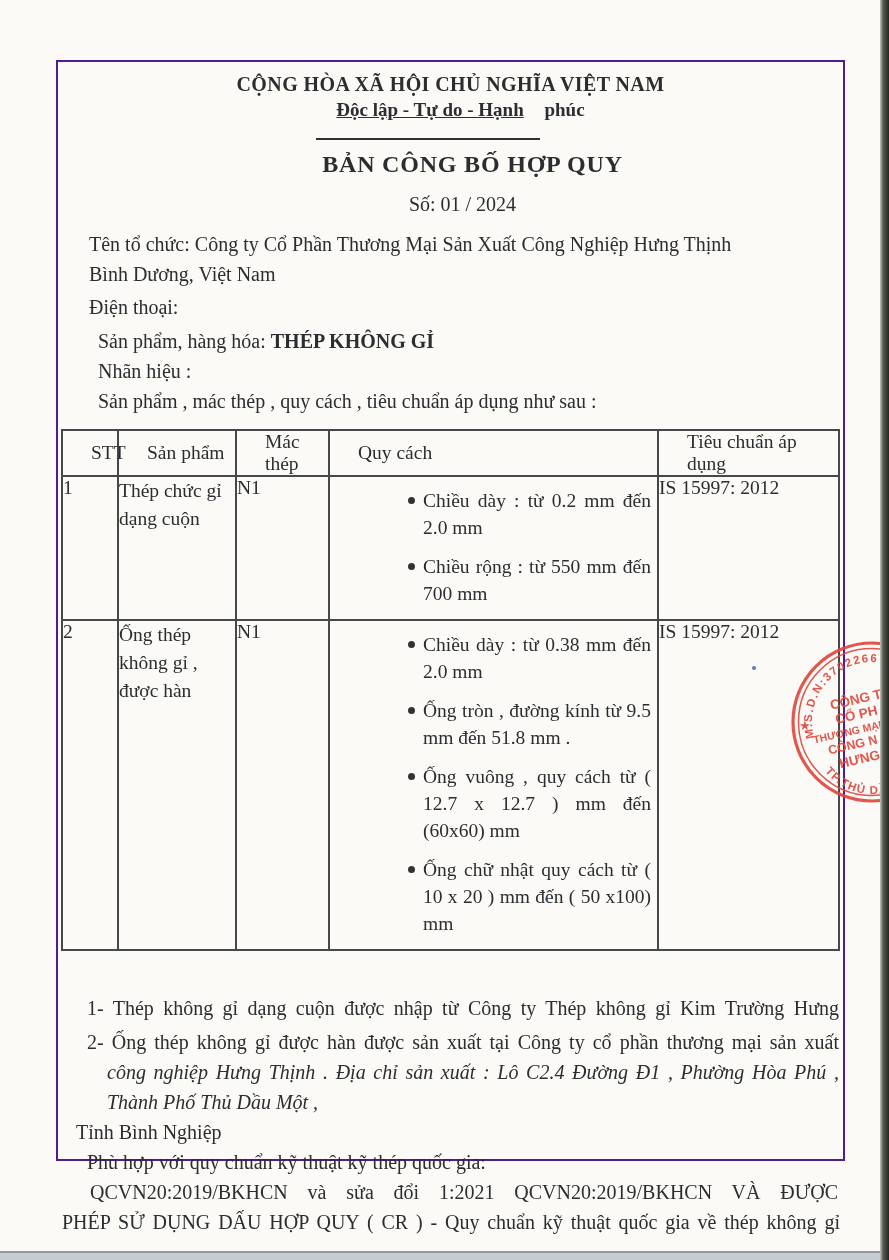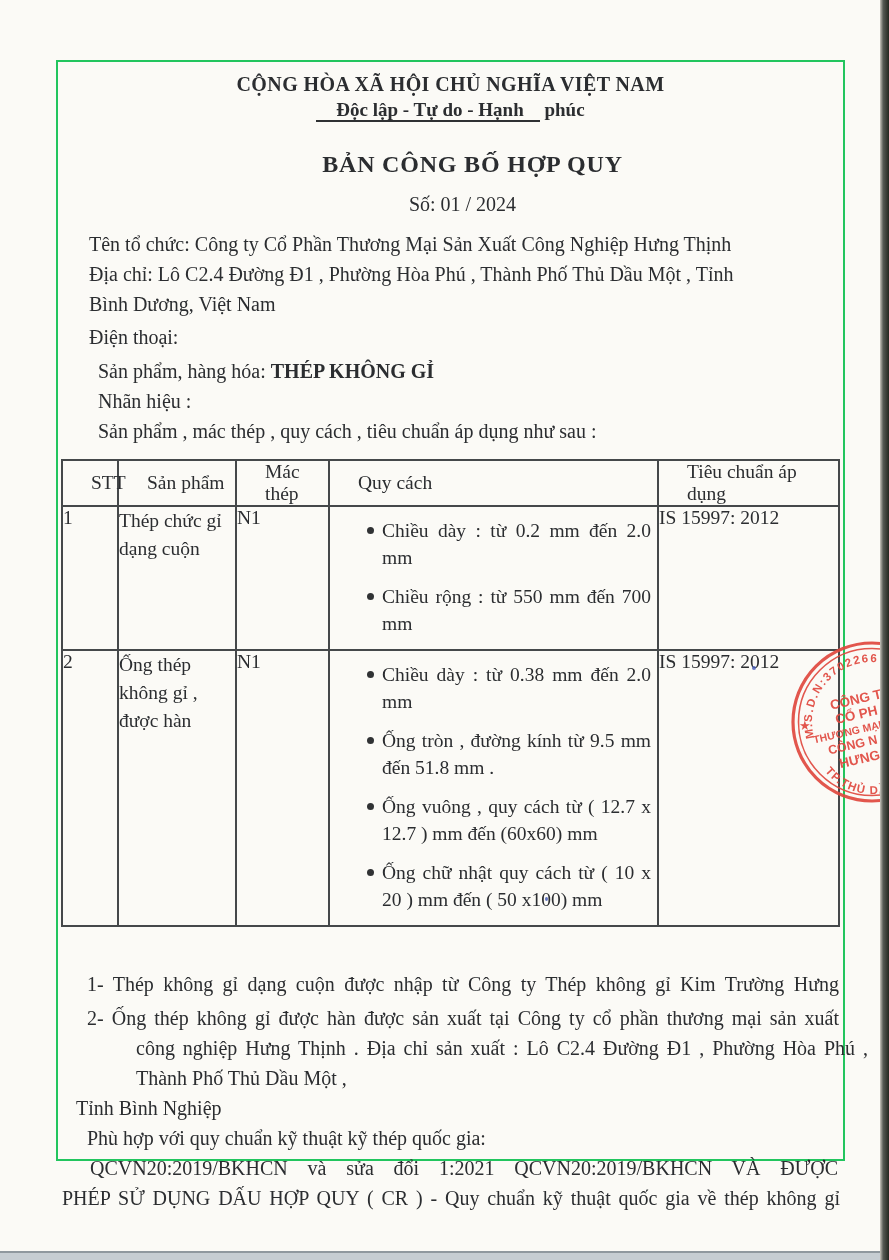--- a/index.html
+++ b/index.html
@@ -5,26 +5,26 @@
   html,body{margin:0;padding:0;background:#e9e9e9;}
   .page{
     position:relative;width:889px;height:1260px;overflow:hidden;
     background:#fbfaf6;
     font-family:"Liberation Serif","DejaVu Serif",serif;
     color:#2b2d30;
   }
   
   .frame{
     position:absolute;left:56px;top:60px;width:789px;height:1101px;
-    border:2px solid #22c55e;box-sizing:border-box;background:transparent;
+    border:2px solid #4c1d95;box-sizing:border-box;background:transparent;
   }
   .centered{text-align:center;}
   .nat-title{margin-top:11px;font-size:20px;font-weight:bold;letter-spacing:.4px;}
   .motto{margin-top:3px;font-size:19px;font-weight:bold;}
-  .motto-underlined{border-bottom:2.5px solid #2f3133;padding:0 16px 0 20px;}
+  .motto-underlined{border-bottom:2.5px solid #2f3133;padding:0 16px 18px 20px;text-decoration:underline;}
   .doc-title{margin-top:30px;font-size:24px;font-weight:bold;letter-spacing:.8px;transform:translateX(22px);}
   .doc-num{margin-top:15px;font-size:20px;transform:translateX(12px);}
   .bodyline{margin-left:31px;font-size:20px;line-height:30px;}
   .indent{margin-left:40px;}
   .org{margin-top:13px;}
   .phone{margin-top:3px;}
   .product-line{margin-top:4px;}
   .bold{font-weight:bold;}
   
   table.spec{
@@ -39,30 +39,30 @@
   th.h-stt{text-align:center;padding-left:0;}
   td.c-stt{text-align:center;padding-top:12px;}
   td.c-prod{padding:11px 12px 0 13px;text-align:justify;line-height:28px;}
   td.c-grade{text-align:center;padding-top:12px;font-family:Liberation Serif, serif;}
   td.c-std{padding:11px 6px 0 8px;}
   tr.r1 td{height:95px;}
   tr.r2 td{height:231px;}
   ul.specs{list-style:none;margin:10px 0 0 0;padding:0;}
   ul.specs li{
     position:relative;padding-left:52px;padding-right:6px;margin-bottom:12px;
-    text-align:justify;line-height:27px;
+    text-align:justify;line-height:27px;margin-left:41px;
   }
   ul.specs li::before{
     content:"";position:absolute;left:37px;top:10px;width:7px;height:7px;
     border-radius:50%;background:#303234;
   }
   
   .notes{margin-top:42px;}
   .nline{margin-left:29px;width:752px;font-size:20px;line-height:30px;}
-  .nindent{margin-left:78px;width:732px;}
+  .nindent{margin-left:49px;width:732px;font-style:italic;}
   .jl{text-align:justify;text-align-last:justify;}
   .gap{margin-top:4px;}
   .qcvn1{margin-left:32px;width:748px;}
   .qcvn2{margin-left:4px;width:778px;}
   
   .stamp{position:absolute;left:787px;top:637px;width:170px;height:170px;z-index:6;opacity:.92;}
   .stamp text{fill:#e0493f;font-family:"Liberation Sans","DejaVu Sans",sans-serif;font-weight:bold;}
   
   .scan-right{
     position:absolute;top:0;right:0;width:9px;height:100%;z-index:10;
@@ -85,21 +85,20 @@
 
     <div class="nat-title centered">CỘNG HÒA XÃ HỘI CHỦ NGHĨA VIỆT NAM</div>
     <div class="motto centered">
       <span class="motto-underlined">Độc lập - Tự do - Hạnh</span>
       <span>phúc</span>
     </div>
     <div class="doc-title centered">BẢN CÔNG BỐ HỢP QUY</div>
     <div class="doc-num centered">Số: 01 / 2024</div>
 
     <div class="bodyline org">Tên tổ chức: Công ty Cổ Phần Thương Mại Sản Xuất Công Nghiệp Hưng Thịnh</div>
-    <div class="bodyline">Địa chỉ: Lô C2.4 Đường Đ1 , Phường Hòa Phú , Thành Phố Thủ Dầu Một , Tỉnh</div>
     <div class="bodyline">Bình Dương, Việt Nam</div>
     <div class="bodyline phone">Điện thoại:</div>
     <div class="bodyline indent product-line">
       <span>Sản phẩm, hàng hóa:</span>
       <span class="bold">THÉP KHÔNG GỈ</span>
     </div>
     <div class="bodyline indent">Nhãn hiệu :</div>
     <div class="bodyline indent">Sản phẩm , mác thép , quy cách , tiêu chuẩn áp dụng như sau :</div>
 
     <table class="spec">

